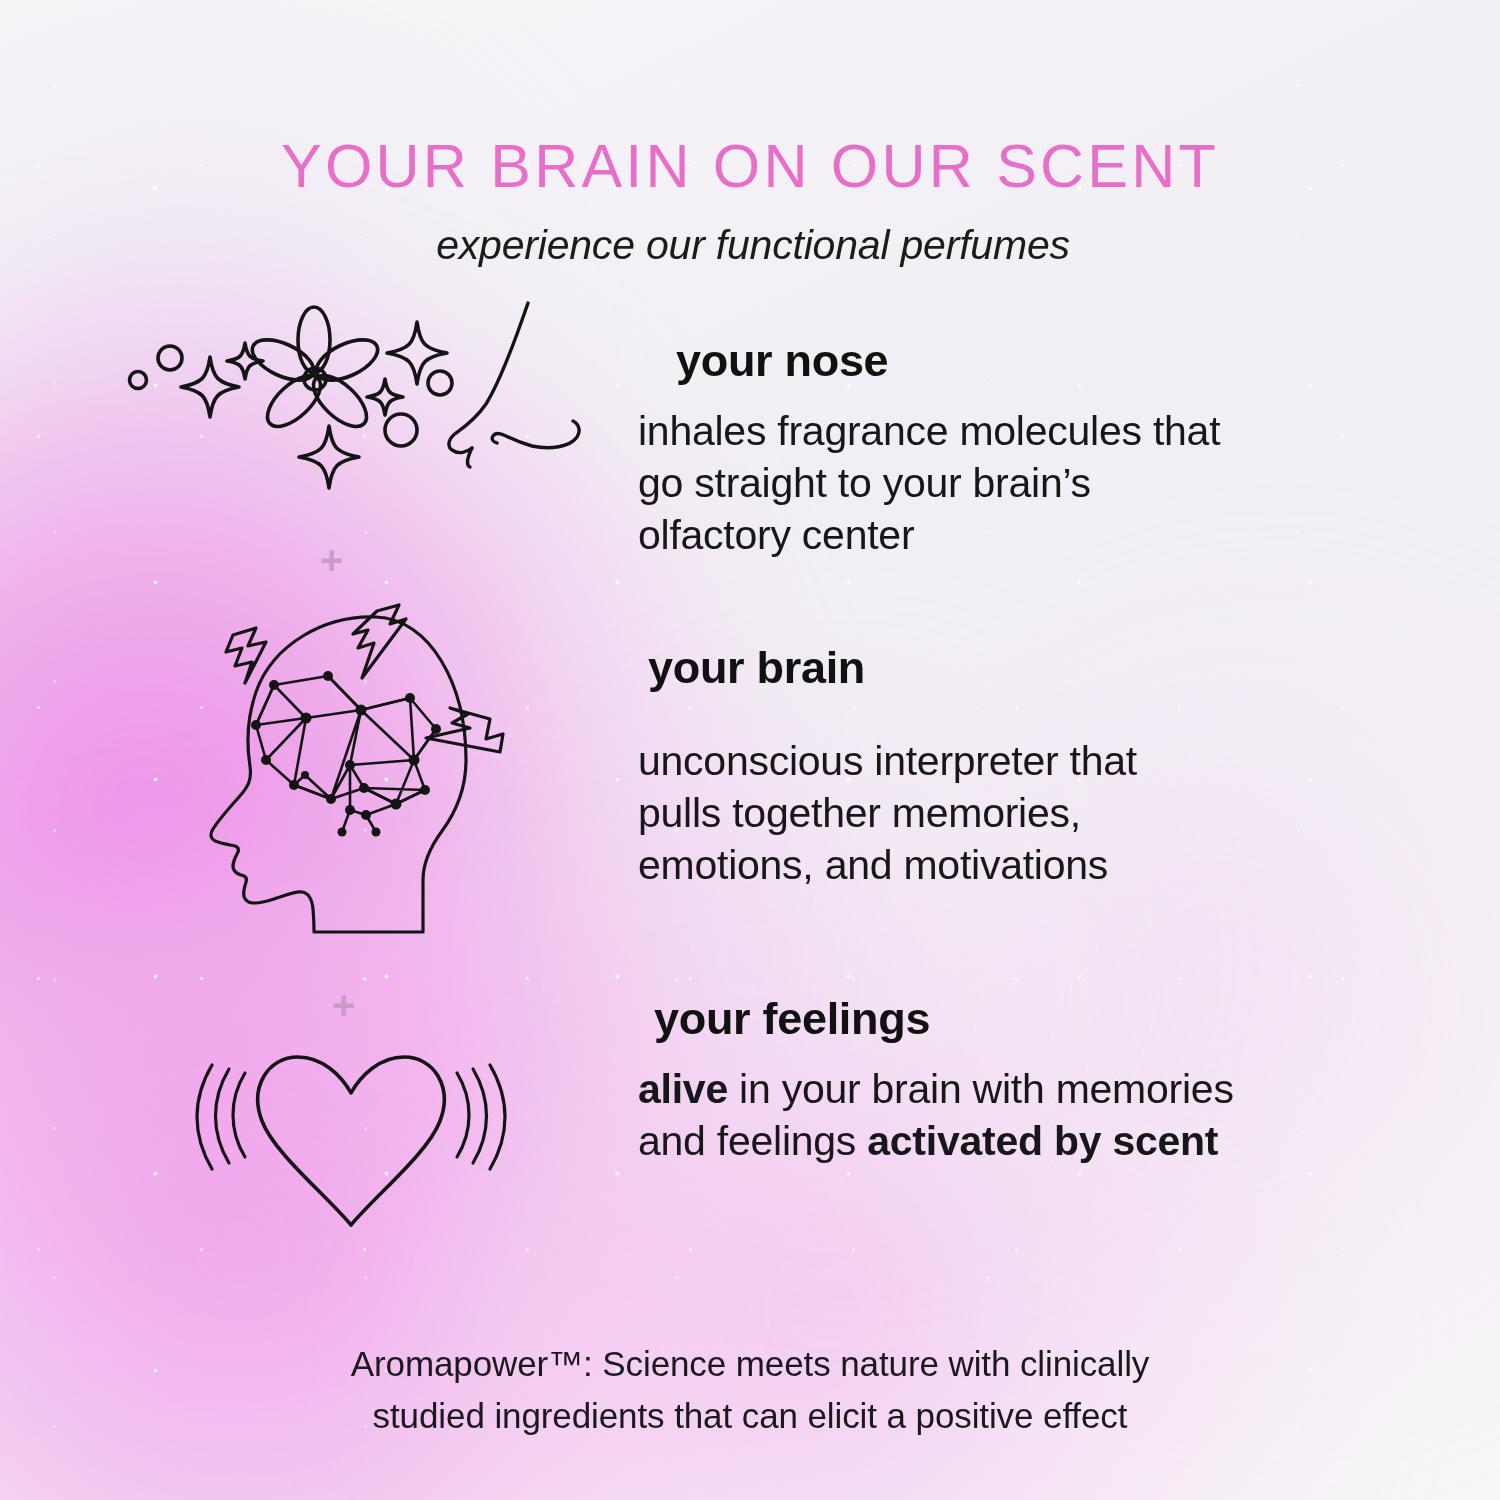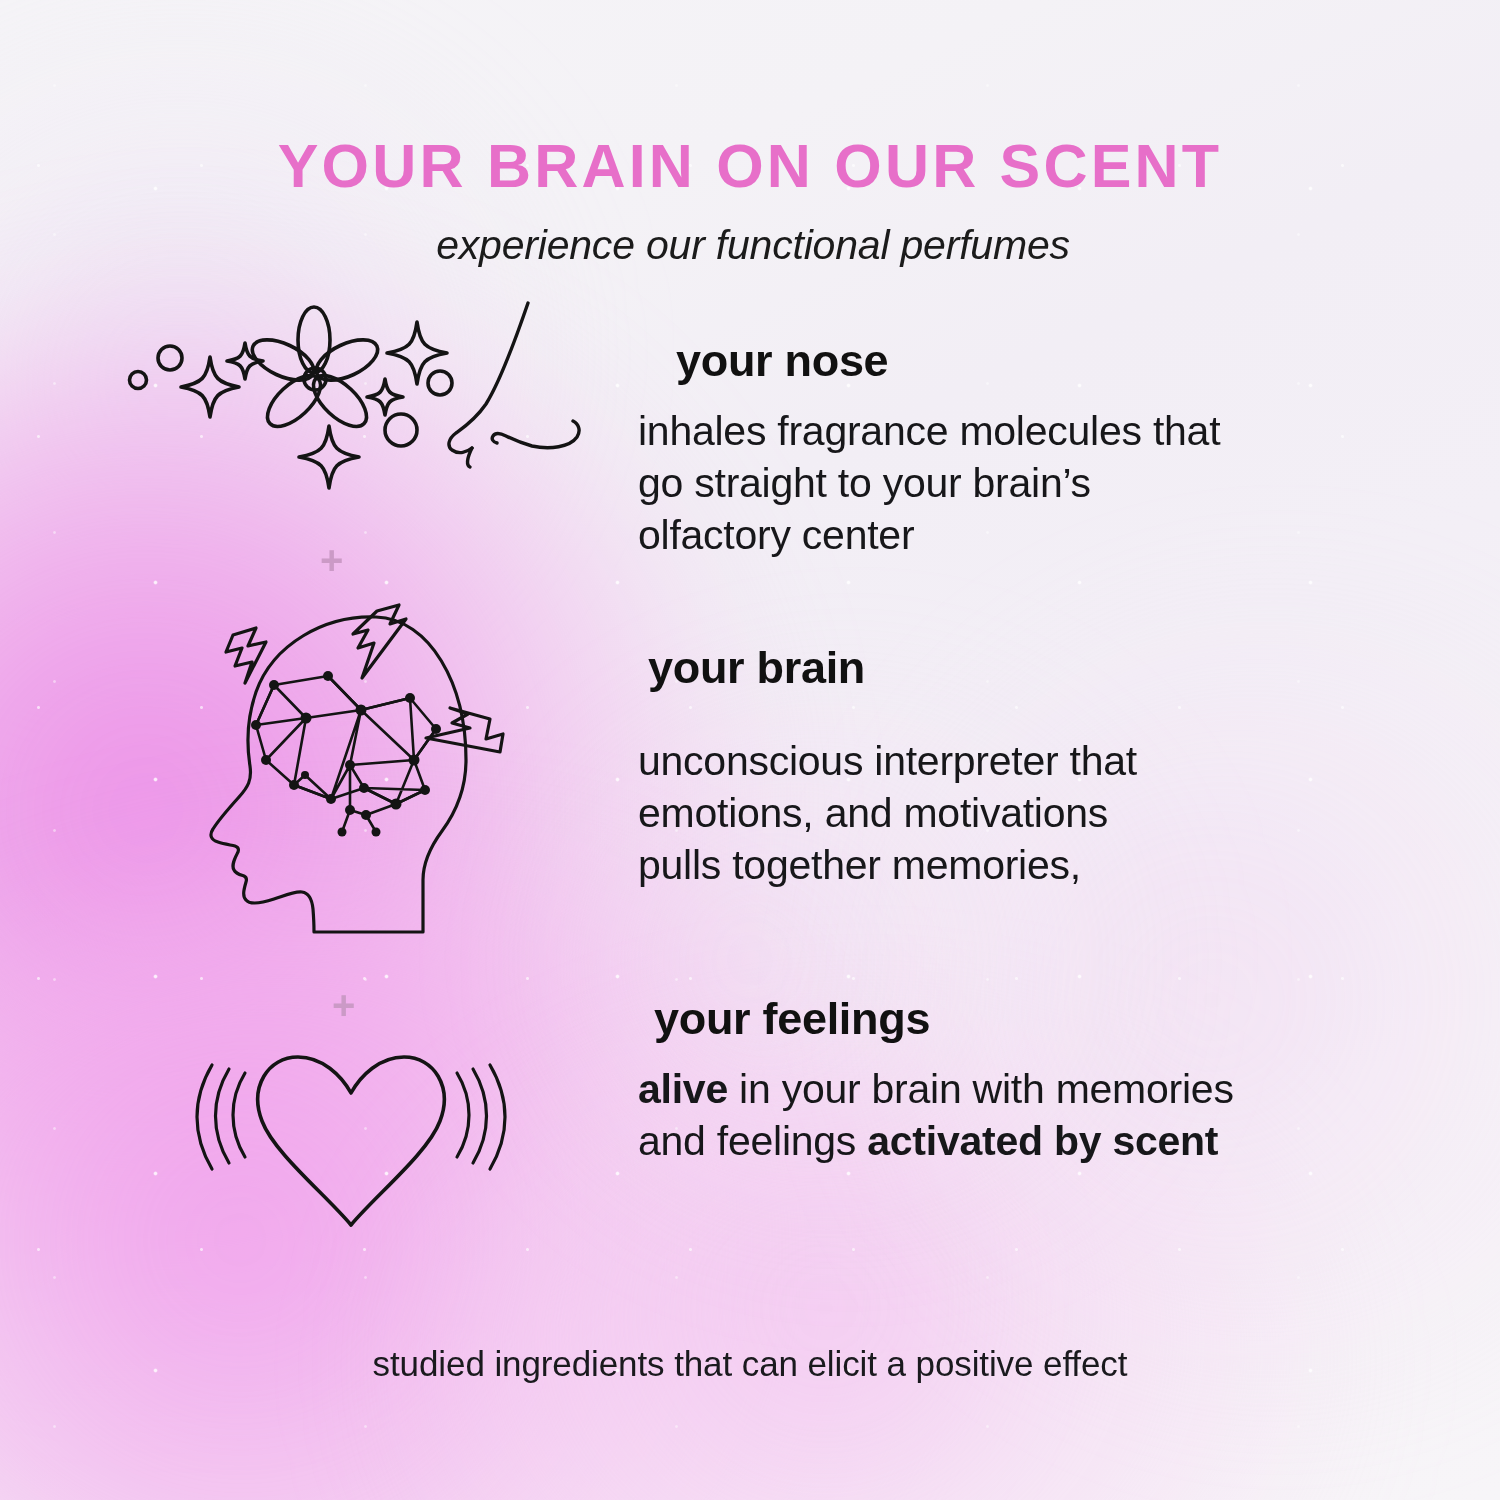--- a/index.html
+++ b/index.html
@@ -99,21 +99,21 @@
   }
 
   
   .headline {
     position: absolute;
     left: 0; right: 0;
     top: 136px;
     text-align: center;
     color: #e76fc9;
     font-size: 61px;
-    font-weight: 700;
+    font-weight: 400;
     letter-spacing: 3.2px;
     line-height: 1;
     white-space: nowrap;
   }
   .subhead {
     position: absolute;
     left: 6px; right: 0;
     top: 225px;
     text-align: center;
     color: #1b1b1b;
@@ -300,22 +300,22 @@
           <circle cx="152" cy="232" r="4.5"></circle>
             <circle cx="186" cy="232" r="4.5"></circle>
         </g>
       </g>
     </svg>
   </div>
 
   <div class="row-head" style="left:648px; top:645px;">your brain</div>
   <div class="row-body" style="left:638px; top:715px;margin-top:20px;">
     <div>unconscious interpreter that</div>
+    <div>pulls together memories,</div>
     <div>emotions, and motivations</div>
-    <div>pulls together memories,</div>
   </div>
 
   <div class="plus" style="left:332px; top:985px;">+</div>
 
   <div class="icon" style="left:196px; top:1043px;">
     <svg width="310" height="210" viewBox="0 0 310 210" fill="none" stroke="#141414" stroke-width="3.6" stroke-linecap="round" stroke-linejoin="round">
       <path d="M155 182
                C130 152 78 110 66 78
                C53 44 72 14 102 14
                C126 14 145 32 155 50
@@ -335,16 +335,17 @@
     </svg>
   </div>
 
   <div class="row-head" style="left:654px; top:996px;">your feelings</div>
   <div class="row-body" style="left:638px; top:1063px;">
     <div><b>alive</b><span> in your brain with memories</span></div>
     <div><span>and feelings </span><b>activated by scent</b></div>
   </div>
 
   <div class="footer">
+    <div>Aromapower™: Science meets nature with clinically</div>
     <div>studied ingredients that can elicit a positive effect</div>
   </div>
 
 </div>
 
 </body></html>

